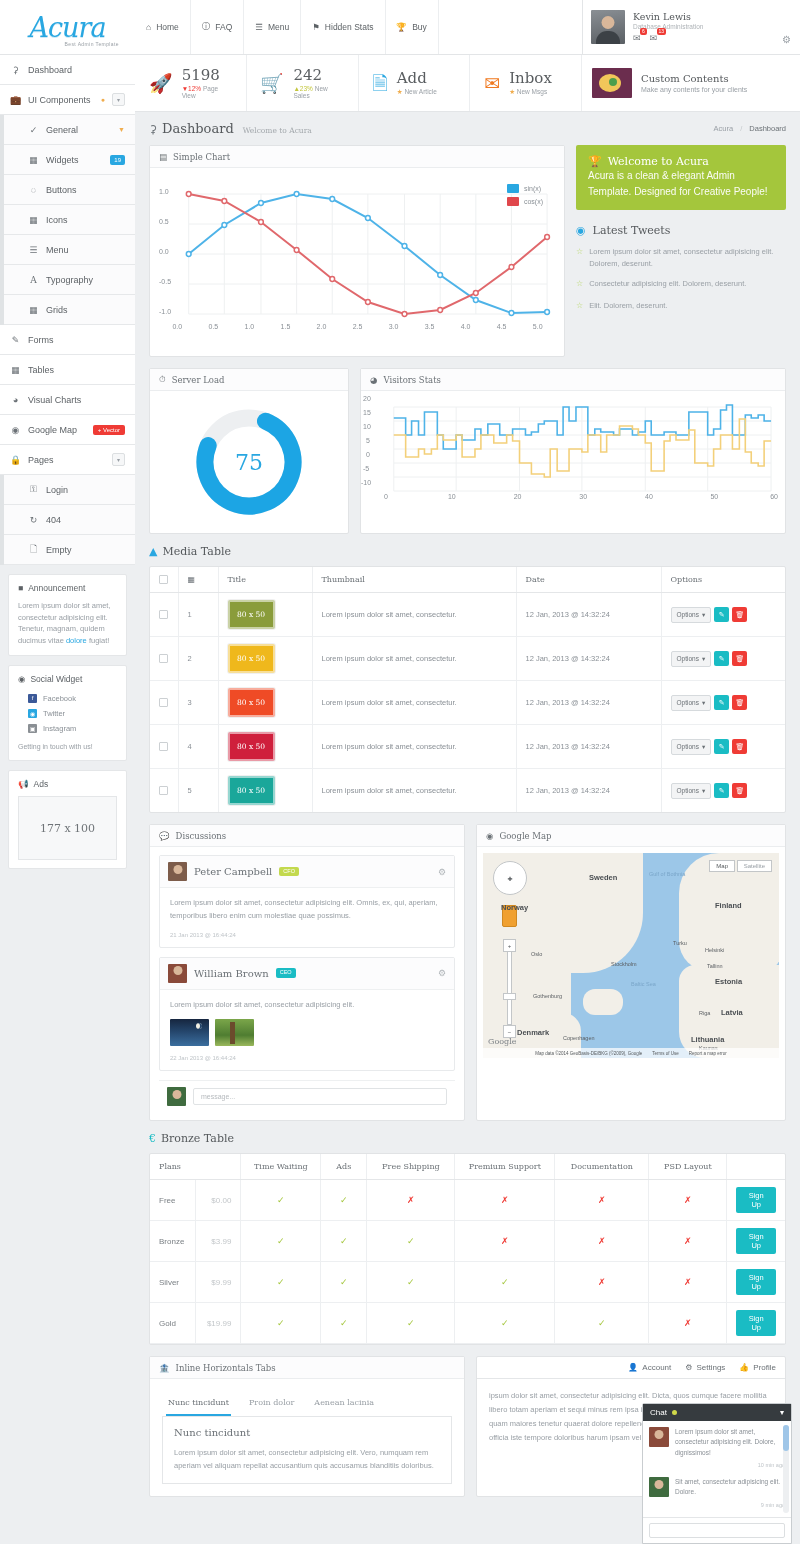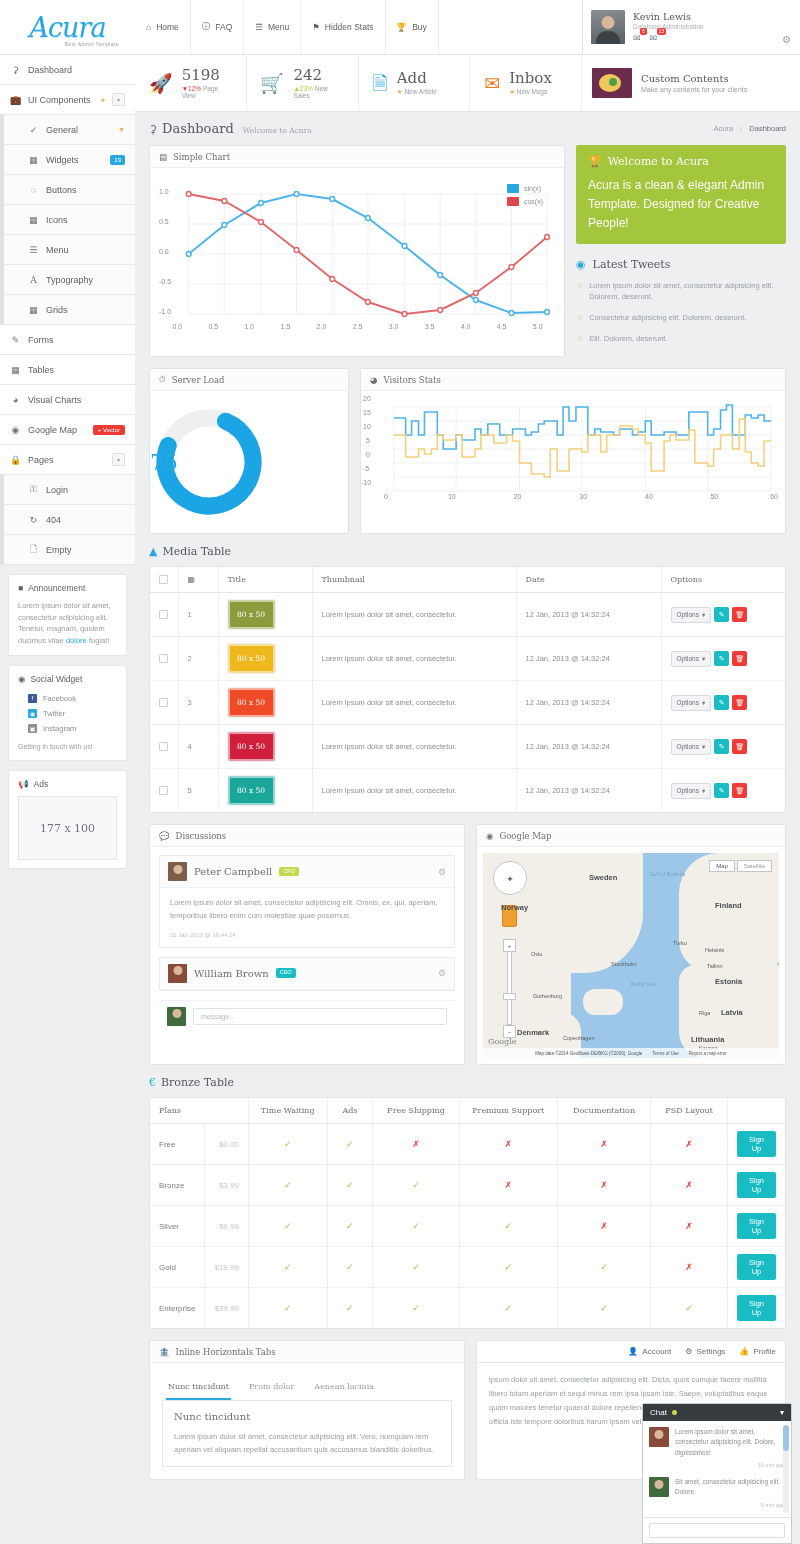--- a/index.html
+++ b/index.html
@@ -131,27 +131,27 @@
   
   .chart-wrap { position: relative; height: 172px; }
   .legend { position: absolute; right: 12px; top: 8px; }
   .legend-item { display: flex; align-items: center; gap: 5px; margin-bottom: 4px; font-size: 7px; color: #8a9096; }
   .legend-sw { width: 12px; height: 9px; border-radius: 1px; }
   .ax-lab { position: absolute; font-size: 7px; color: #8a9096; }
 
   
   .welcome { background: #a4c63c; border-radius: 2px; padding: 10px 12px; color: #fff; }
   .welcome h3 { font-family:"DejaVu Serif",serif; font-size: 11px; font-weight: normal; display:flex; gap:6px; align-items:center;}
-  .welcome p { font-size: 12px; line-height: 1.6; margin-top: 8px; opacity: .95; }
+  .welcome p { font-size: 10px; line-height: 1.6; margin-top: 0; opacity: .95; }
   .tweets-head { font-family:"DejaVu Serif",serif; font-size: 11px; color: #55595c; display:flex; gap:7px; align-items:center; margin: 14px 0 9px;}
   .tweet { display: flex; gap: 6px; font-size: 7.5px; color: #9aa0a6; line-height: 1.55; margin-bottom: 9px; }
   .tw-star { color: #b9d76b; font-size: 8px; }
 
   
-  .gauge-wrap { height: 142px; display: flex; align-items: center; }
+  .gauge-wrap { height: 142px; display: flex; align-items: center; justify-content: center; }
   .gauge-num { font-family: "DejaVu Serif", serif; font-size: 22px; color: #29a7e1; }
 
   
   table { width: 100%; border-collapse: collapse; }
   .tbl th {
     font-size: 8px; color: #6b7176; text-align: left; font-weight: normal;
     padding: 8px 9px; border-bottom: 1px solid #e4e6e8; font-family:"DejaVu Serif",serif;
     border-right: 1px solid #edeff1;
   }
   .tbl td {
@@ -822,20 +822,28 @@
                 <div class="disc-time">21 Jan 2013 @ 16:44:24</div>
               </div>
             </div>
             <div class="disc">
               <div class="disc-head">
                 <span class="disc-av a2"></span>
                 <span class="disc-name">William Brown</span>
                 <span class="disc-badge" style="background:#1abcc4">CEO</span>
                 <span class="disc-gear">⚙</span>
               </div>
+              <div class="disc-body">
+                <div class="disc-text">Lorem ipsum dolor sit amet, consectetur adipisicing elit.</div>
+                <div class="disc-imgs">
+                  <span class="di di1"></span>
+                  <span class="di di2"></span>
+                </div>
+                <div class="disc-time">22 Jan 2013 @ 16:44:24</div>
+              </div>
             </div>
             <div class="msg-row">
               <span class="disc-av a3"></span>
               <span class="msg-inp">message...</span>
             </div>
           </div>
         </div>
 
         <div class="panel" style="width:310px;flex:0 0 310px">
           <div class="panel-head">
@@ -948,31 +956,20 @@
               <tr>
                 <td class="plan">Gold</td>
                 <td class="price">$19.99</td>
                 <td><span class="tick">✓</span></td>
                 <td><span class="tick">✓</span></td>
                 <td><span class="tick">✓</span></td>
                 <td><span class="tick">✓</span></td>
                 <td><span class="tick">✓</span></td>
                 <td><span class="cross">✗</span></td>
                 <td><span class="btn-signup">Sign Up</span></td>
-              </tr>
-              <tr>
-                <td class="plan" style="border-bottom:0">Enterprise</td>
-                <td class="price" style="border-bottom:0">$39.99</td>
-                <td style="border-bottom:0"><span class="tick">✓</span></td>
-                <td style="border-bottom:0"><span class="tick">✓</span></td>
-                <td style="border-bottom:0"><span class="tick">✓</span></td>
-                <td style="border-bottom:0"><span class="tick">✓</span></td>
-                <td style="border-bottom:0"><span class="tick">✓</span></td>
-                <td style="border-bottom:0"><span class="tick">✓</span></td>
-                <td style="border-bottom:0"><span class="btn-signup">Sign Up</span></td>
               </tr>
             </tbody>
           </table>
         </div>
       </div>
 
       <div class="row">
         <div class="panel" style="flex:1">
           <div class="panel-head">
             <span>🏦</span>

